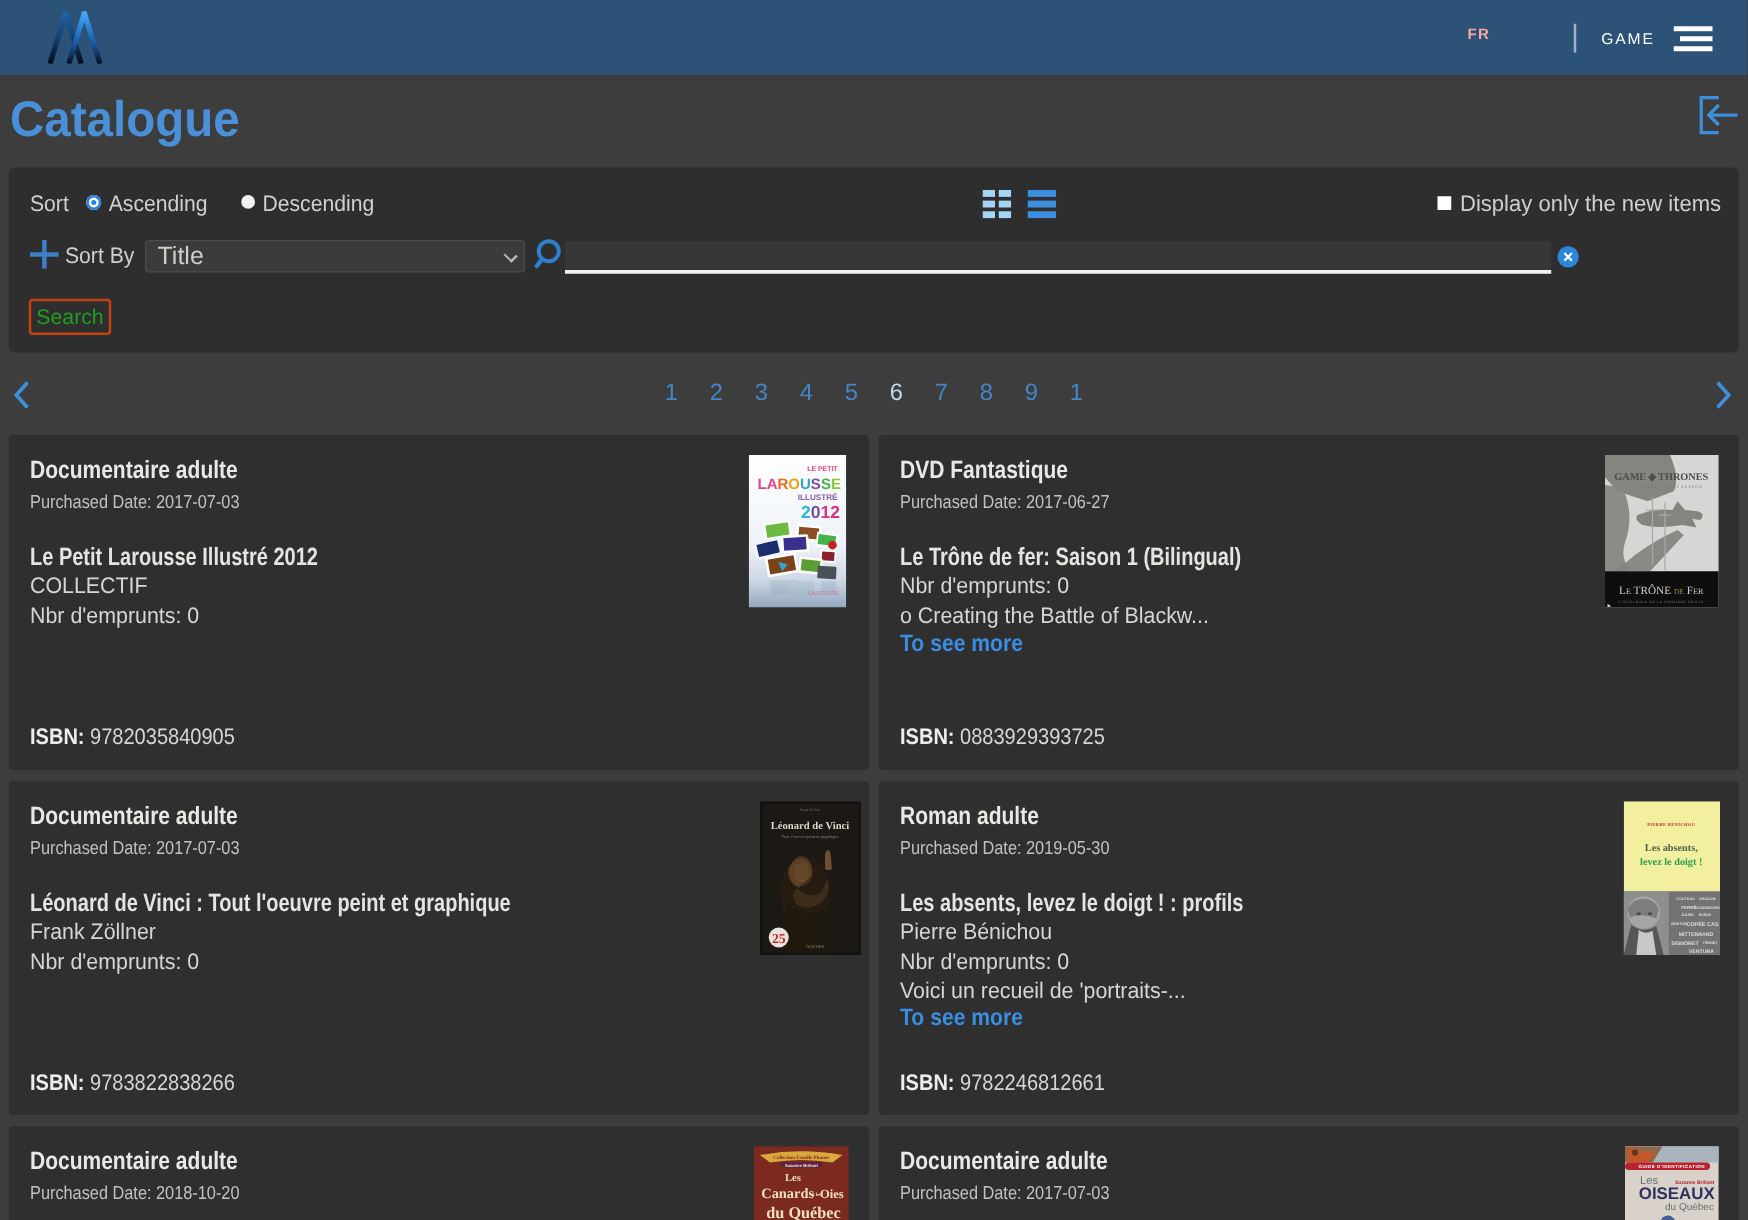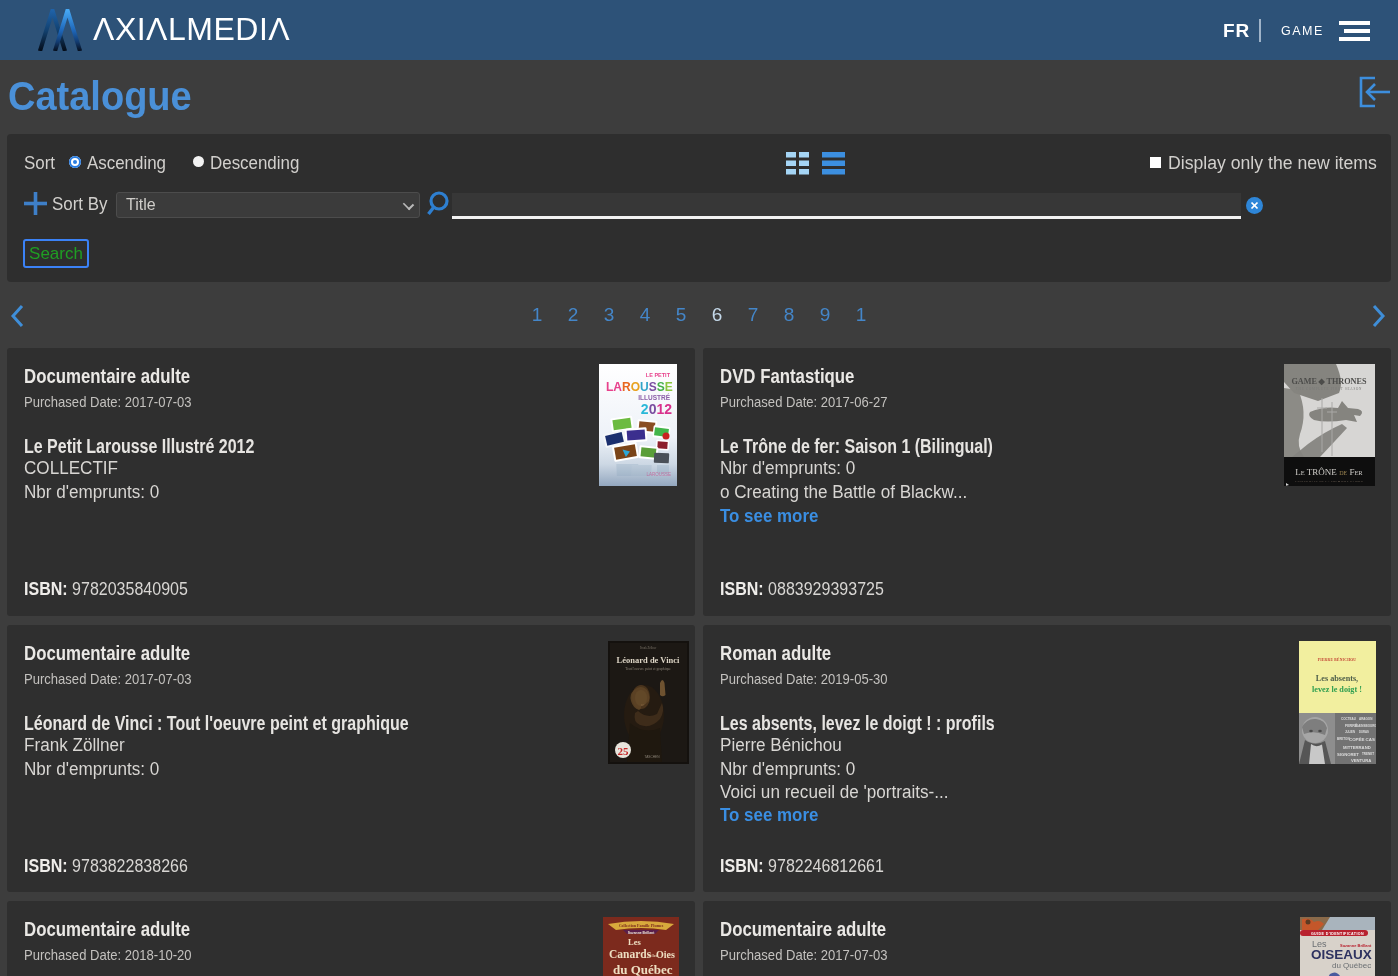--- a/index.html
+++ b/index.html
@@ -1,21 +1,21 @@
 <!DOCTYPE html>
 <html><head>
 <meta charset="utf-8">
 <style>
   * { margin:0; padding:0; box-sizing:border-box; }
   html,body { width:1398px; height:976px; overflow:hidden; }
   body { background:#3d3d3d; font-family:"Liberation Sans", sans-serif; position:relative; }
   .hdr { position:absolute; left:0; top:0; width:1398px; height:60px; background:#2d5278; }
   .logo-mark { position:absolute; left:38px; top:9px; }
   .logo-text { position:absolute; left:93px; top:13px; color:#fff; font-size:32px; letter-spacing:0.5px; font-weight:400; line-height:1; }
-  .hdr-fr { position:absolute; left:1223px; top:21px; color:#ffffff; font-size:19px; font-weight:700; letter-spacing:1px; line-height:1; }
+  .hdr-fr { position:absolute; left:1174px; top:21px; color:#fca5a5; font-size:12px; font-weight:700; letter-spacing:1px; line-height:1; }
   .hdr-div { position:absolute; left:1259px; top:19px; width:2px; height:23px; background:#9fb3c8; }
   .hdr-menu { position:absolute; left:1281px; top:25px; color:#fff; font-size:12.5px; letter-spacing:1.5px; font-weight:400; line-height:1; }
   .burger { position:absolute; left:1339px; top:21px; width:31px; height:20px; }
   .burger div { position:absolute; right:0; height:4px; background:#fff; }
   .b1 { top:0; width:31px; }
   .b2 { top:8px; width:26px; }
   .b3 { top:16px; width:31px; }
 
   h1.cat { position:absolute; left:8px; top:76px; color:#4a90d8; font-size:40px; font-weight:700; line-height:1; transform:scale(0.95,1); transform-origin:0 0; }
   .backicon { position:absolute; left:1358px; top:75px; }
@@ -30,28 +30,28 @@
   .desc-lbl { left:210px; top:154px; }
 
   .gridicon { position:absolute; left:786px; top:152px; }
   .listicon { position:absolute; left:822px; top:152px; }
 
   .chk { position:absolute; left:1150px; top:157px; width:11px; height:11px; background:#fff; }
   .chk-lbl { left:1168px; top:154px; transform:scale(0.98,1); }
 
   .plus { position:absolute; left:24px; top:192px; }
   .sortby-lbl { left:52px; top:195px; }
-  .sel-box { position:absolute; left:116px; top:192px; width:304px; height:26px; background:#3b3b3b; border:1px solid #4c4c4c; border-radius:3px; color:#cfcdc9; font-size:16px; line-height:24px; padding-left:9px; }
+  .sel-box { position:absolute; left:116px; top:192px; width:304px; height:26px; background:#3b3b3b; border:1px solid #4c4c4c; border-radius:3px; color:#cfcdc9; font-size:20px; line-height:24px; padding-left:9px; }
   .sel-chev { position:absolute; left:404px; top:200px; width:9px; height:9px; border-right:2px solid #b9b9b9; border-bottom:2px solid #b9b9b9; transform:rotate(45deg) scale(1,0.8); }
   .mag { position:absolute; left:426px; top:191px; }
   .inputline { position:absolute; left:452px; top:216px; width:789px; height:2.5px; background:#f2f2f2; }
   .inputfill { position:absolute; left:452px; top:193px; width:789px; height:23px; background:rgba(255,255,255,0.045); }
   .clearbtn { position:absolute; left:1246px; top:197px; width:17px; height:17px; border-radius:50%; background:#2e86d8; }
   .clearbtn svg { position:absolute; left:0; top:0; }
-  .searchbtn { position:absolute; left:23px; top:239px; width:66px; height:29px; border:2px solid #3b82f6; border-radius:3px; color:#1f9e23; font-size:17px; text-align:center; line-height:25px; }
+  .searchbtn { position:absolute; left:23px; top:239px; width:66px; height:29px; border:2px solid #c2410c; border-radius:3px; color:#1f9e23; font-size:17px; text-align:center; line-height:25px; }
 
   .pag { position:absolute; left:0; top:304px; width:1398px; height:26px; }
   .pag .nums { position:absolute; left:519px; top:0; width:360px; display:flex; }
   .pag .nums span { width:36px; text-align:center; color:#4486c9; font-size:19px; line-height:22px; }
   .pag .nums span.cur { color:#c4d8e9; }
   .chev { position:absolute; top:0px; }
   .chev.l { left:8px; }
   .chev.r { left:1370px; }
 
   .card { position:absolute; background:#2f2f2f; border-radius:3px; width:688px; }
@@ -96,21 +96,20 @@
       </linearGradient>
     </defs>
     <g stroke="url(#lg2)" stroke-width="4.2" fill="none">
       <path d="M2,42 L14.5,1.5 L27,42"></path>
       <path d="M6,28.5 L23,28.5"></path>
     </g>
     <g stroke="url(#lg1)" stroke-width="4.2" fill="none">
       <path d="M17,42 L29.5,1.5 L42,42"></path>
     </g>
   </svg>
-  <div class="logo-text">ΛXIΛLMEDIΛ</div>
   <div class="hdr-fr">FR</div>
   <div class="hdr-div"></div>
   <div class="hdr-menu">GAME</div>
   <div class="burger">
       <div class="b1"></div>
       <div class="b2"></div>
       <div class="b3"></div>
     </div>
 </div>
 

